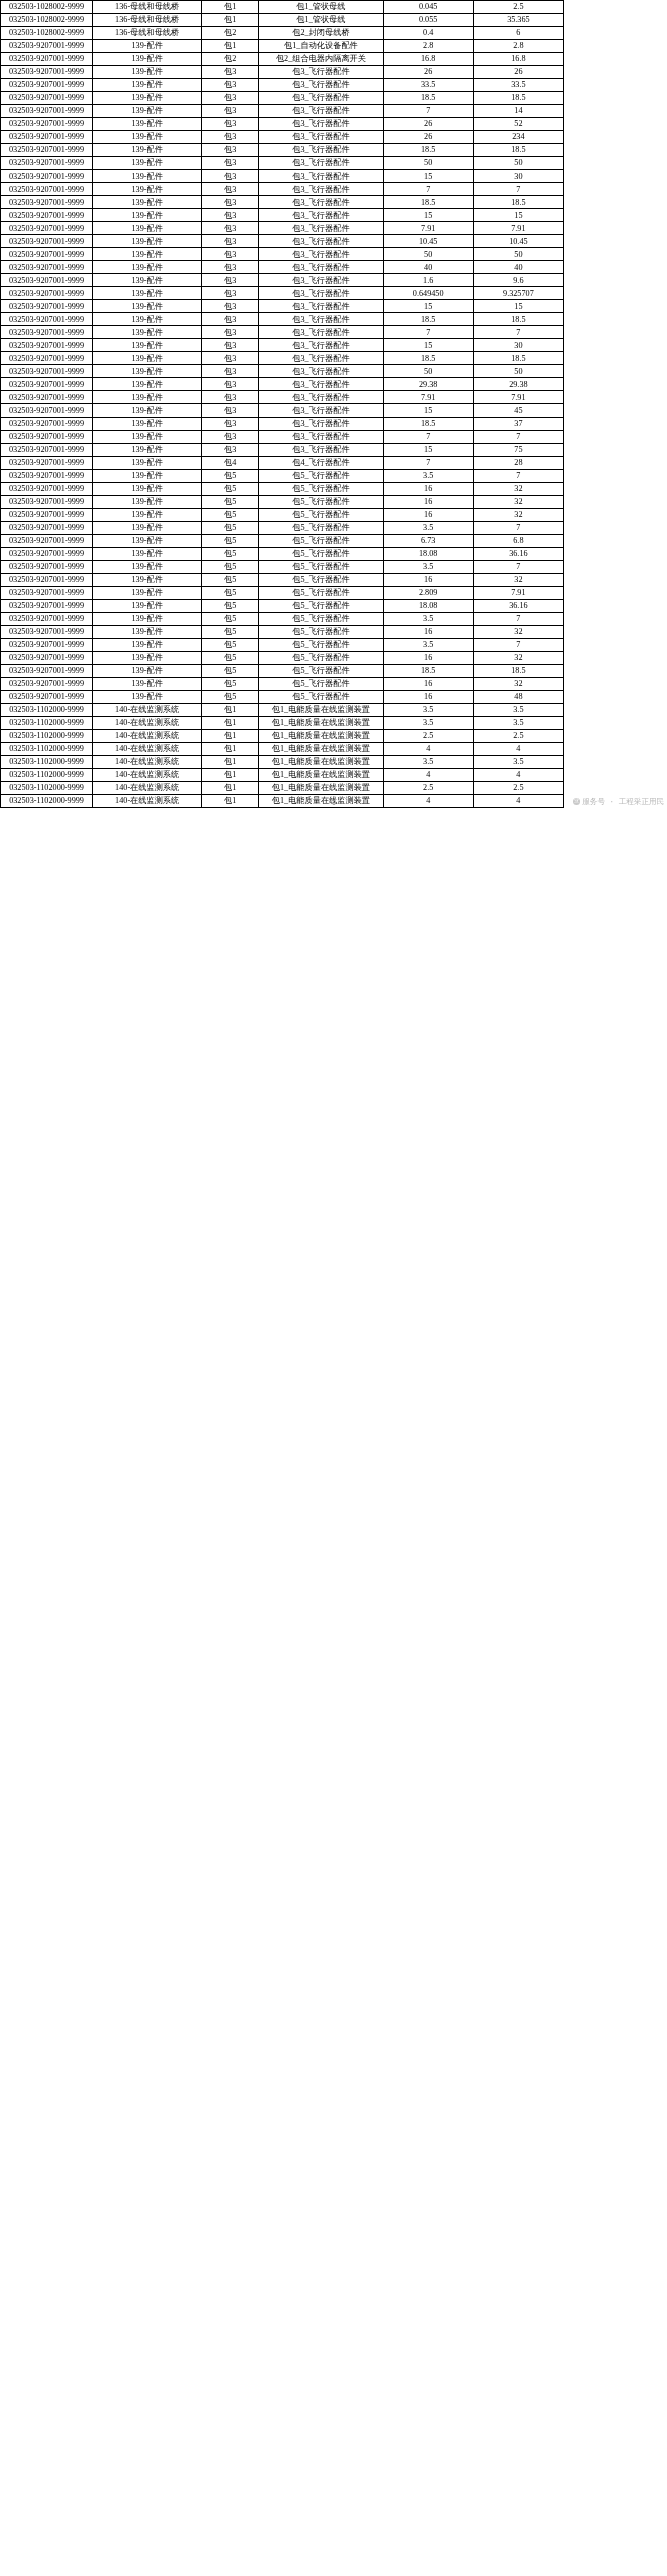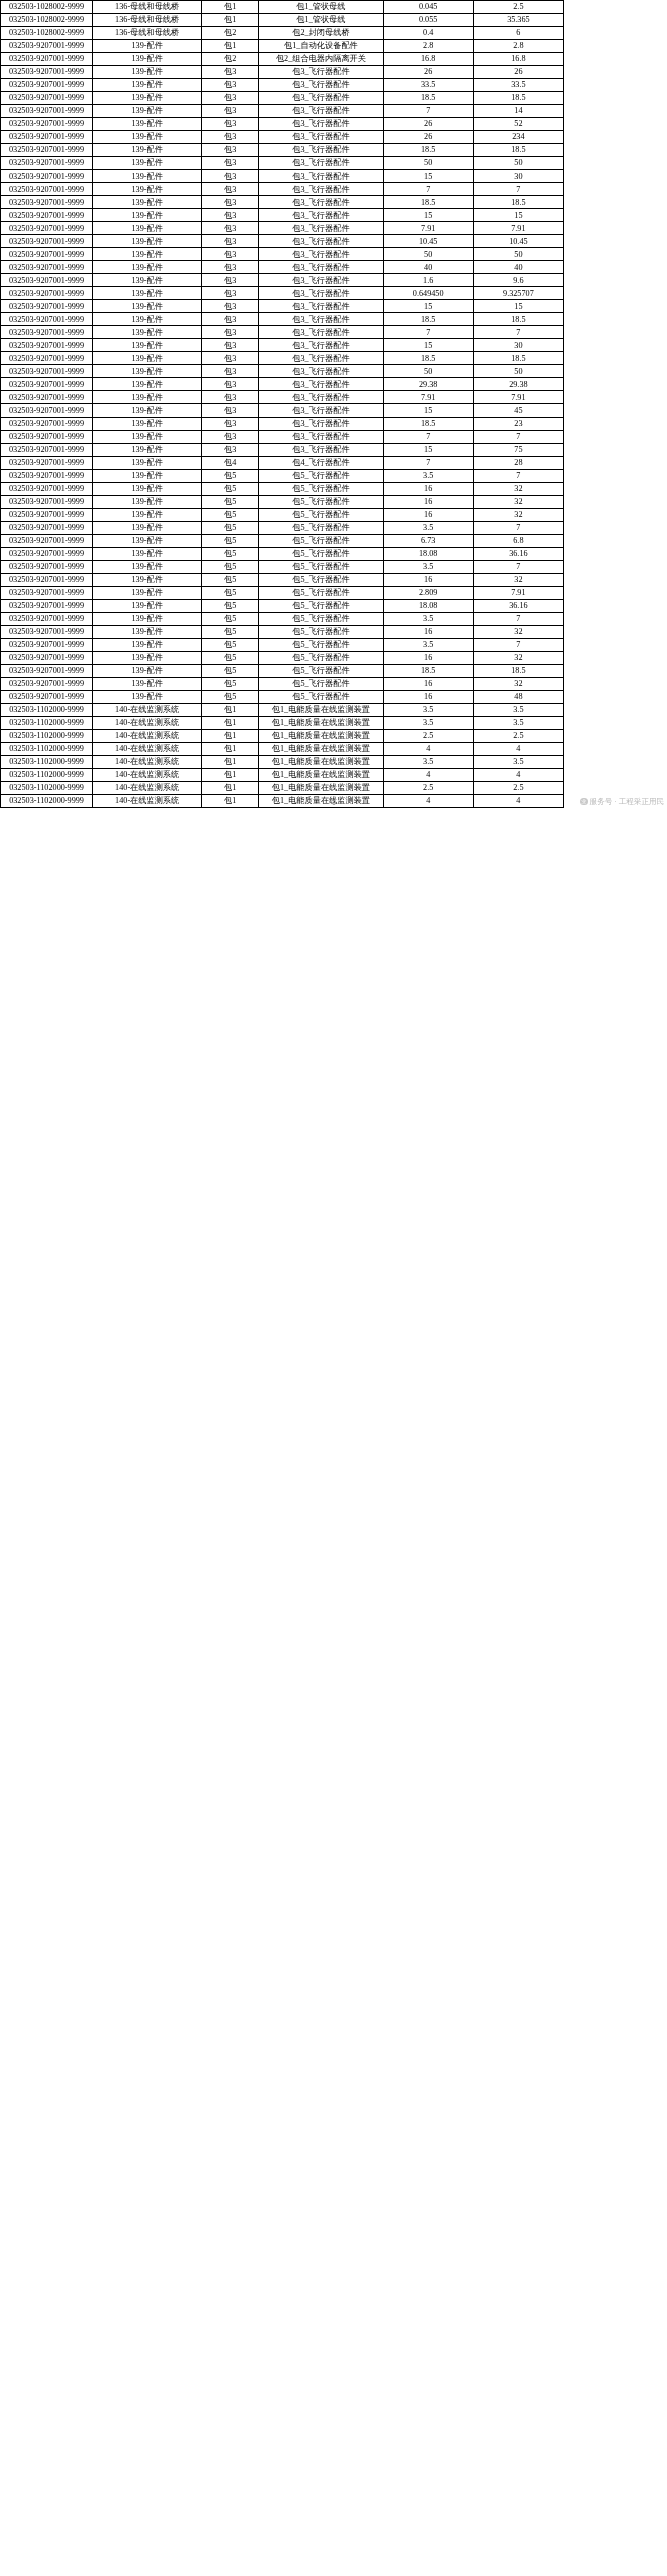--- a/index.html
+++ b/index.html
@@ -51,21 +51,21 @@
   }
   td.col-num2 {
     width: 44px;
   }
   .watermark {
     position: absolute;
     right: 3.8px;
     bottom: 1.3px;
     font-size: 7.6px;
     color: #b8b8b8;
-    font-family: Liberation Serif, serif;
+    font-family: Liberation Mono, monospace;
     display: flex;
     align-items: center;
     gap: 1.9px;
     white-space: nowrap;
   }
   .wm-circle {
     display: inline-block;
     width: 7.6px;
     height: 7.6px;
     border-radius: 50%;
@@ -351,21 +351,21 @@
             <td class="col-detail">包3_飞行器配件</td>
             <td class="col-num1">15</td>
             <td class="col-num2">45</td>
           </tr>
           <tr>
             <td class="col-code">032503-9207001-9999</td>
             <td class="col-name">139-配件</td>
             <td class="col-pack">包3</td>
             <td class="col-detail">包3_飞行器配件</td>
             <td class="col-num1">18.5</td>
-            <td class="col-num2">23</td>
+            <td class="col-num2">37</td>
           </tr>
           <tr>
             <td class="col-code">032503-9207001-9999</td>
             <td class="col-name">139-配件</td>
             <td class="col-pack">包3</td>
             <td class="col-detail">包3_飞行器配件</td>
             <td class="col-num1">7</td>
             <td class="col-num2">7</td>
           </tr>
           <tr>

